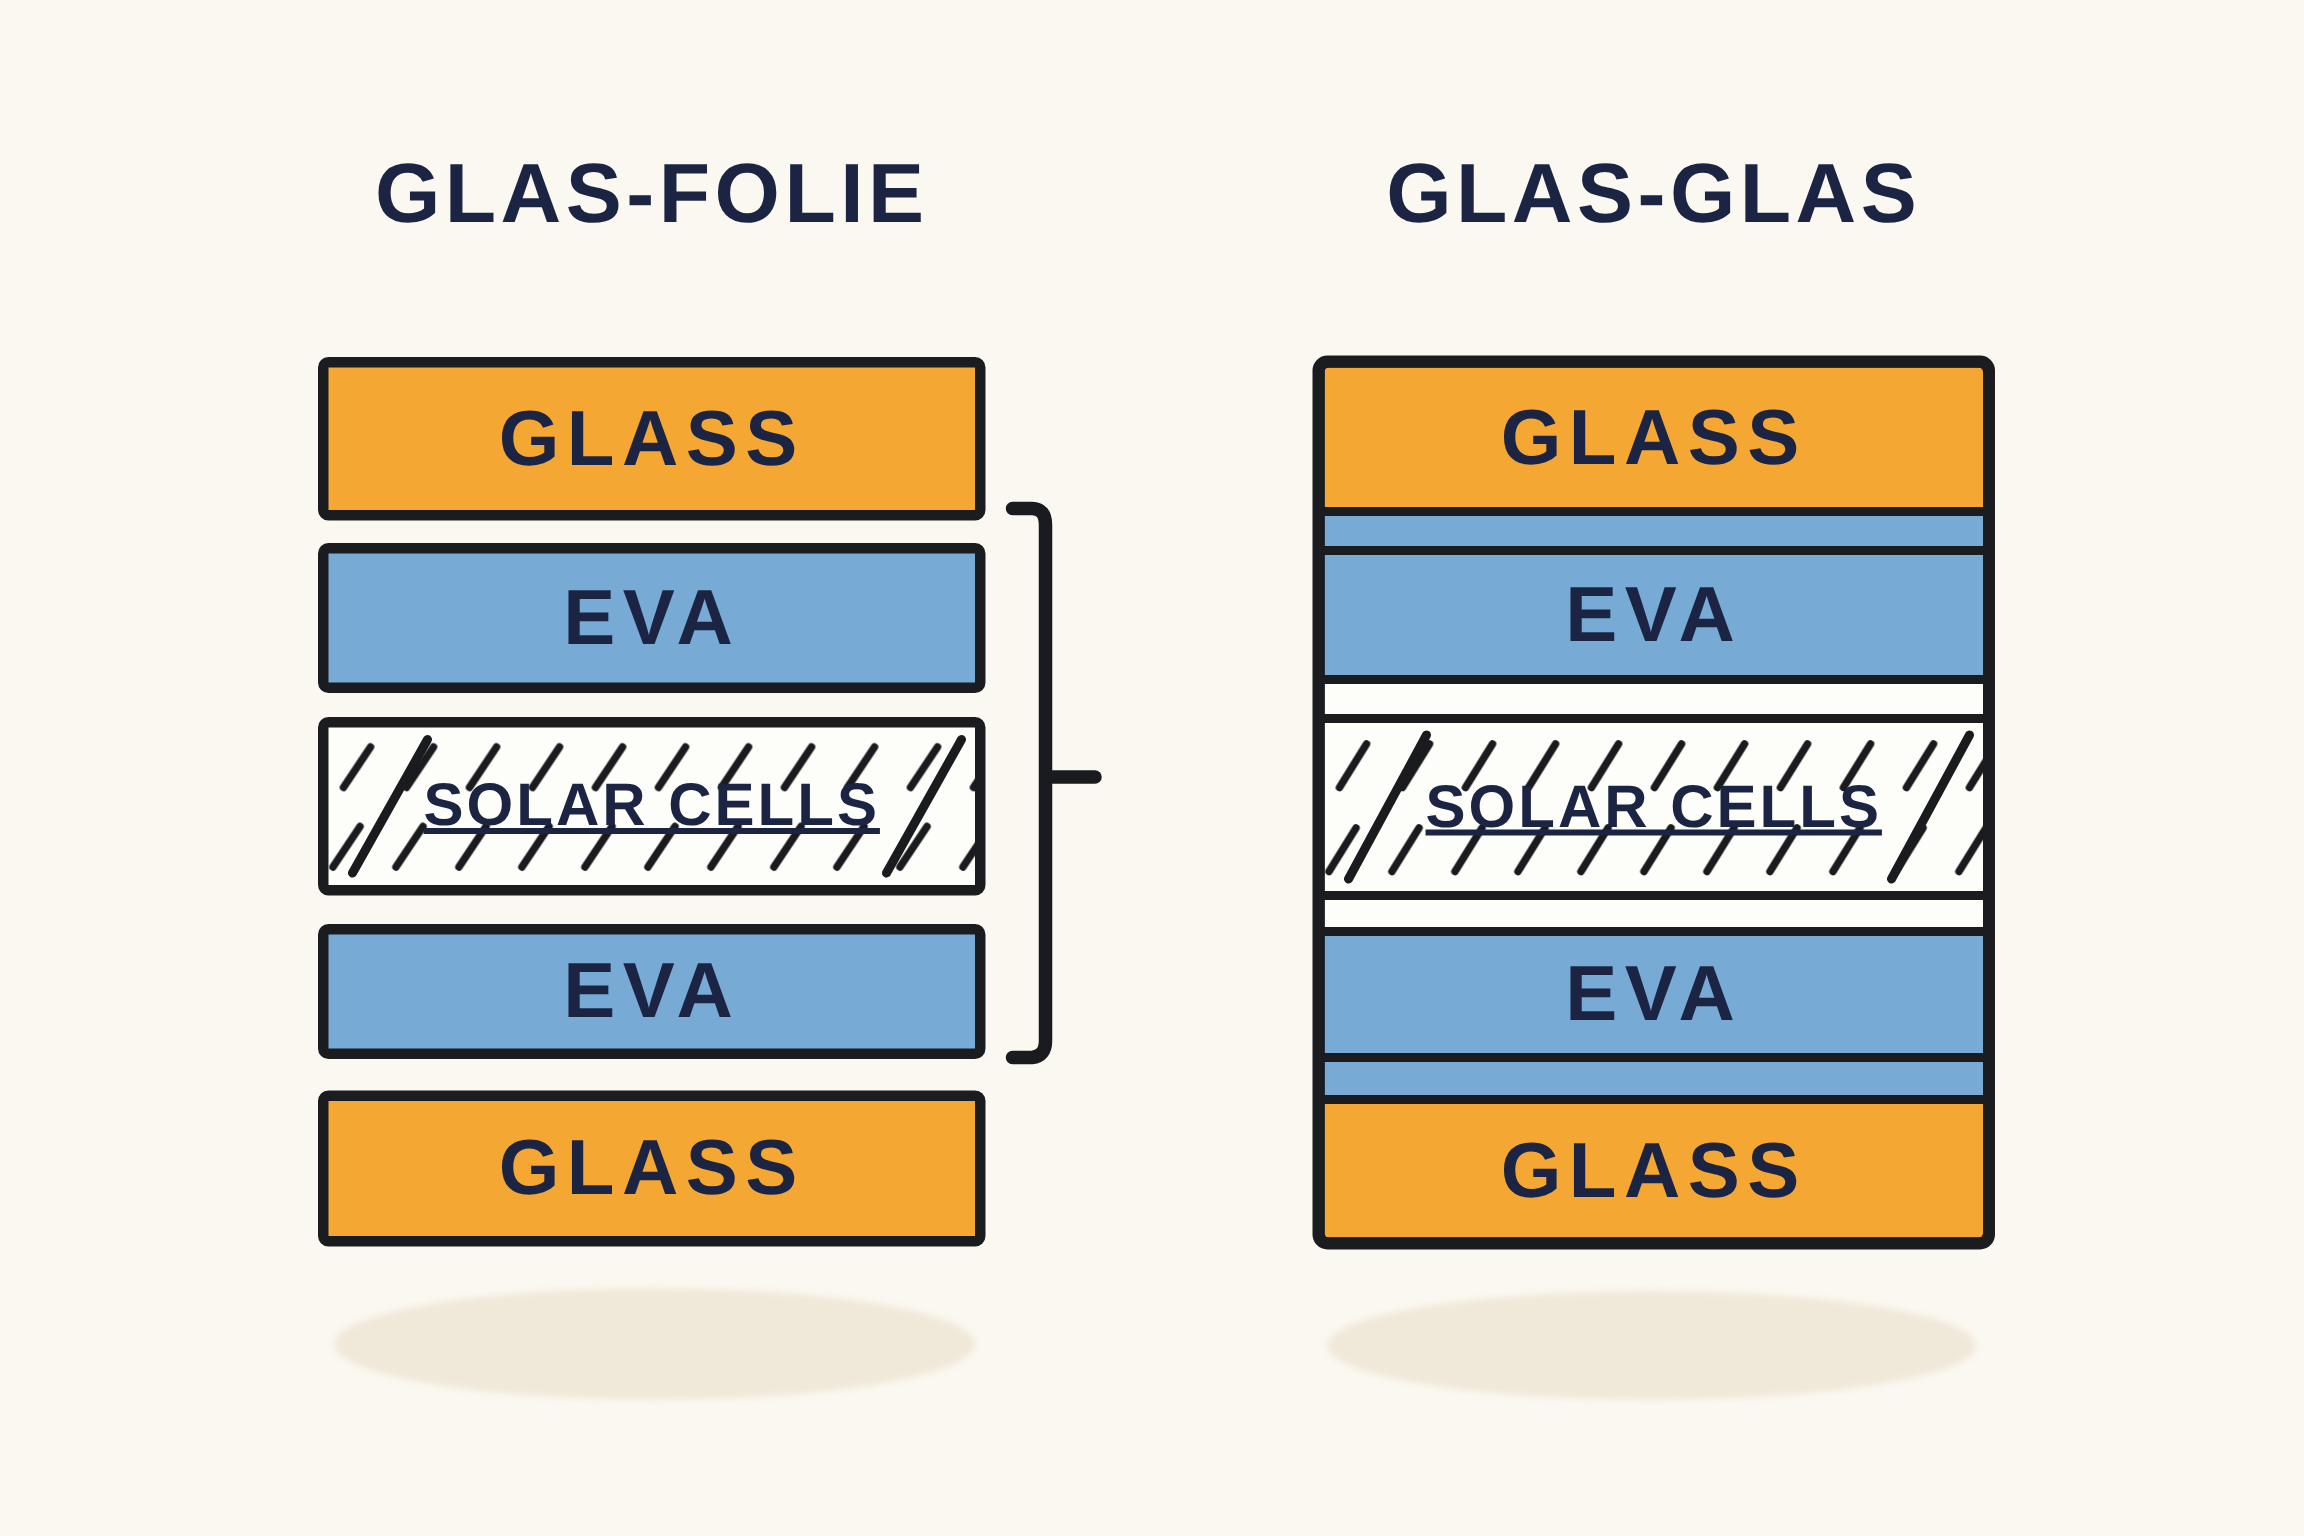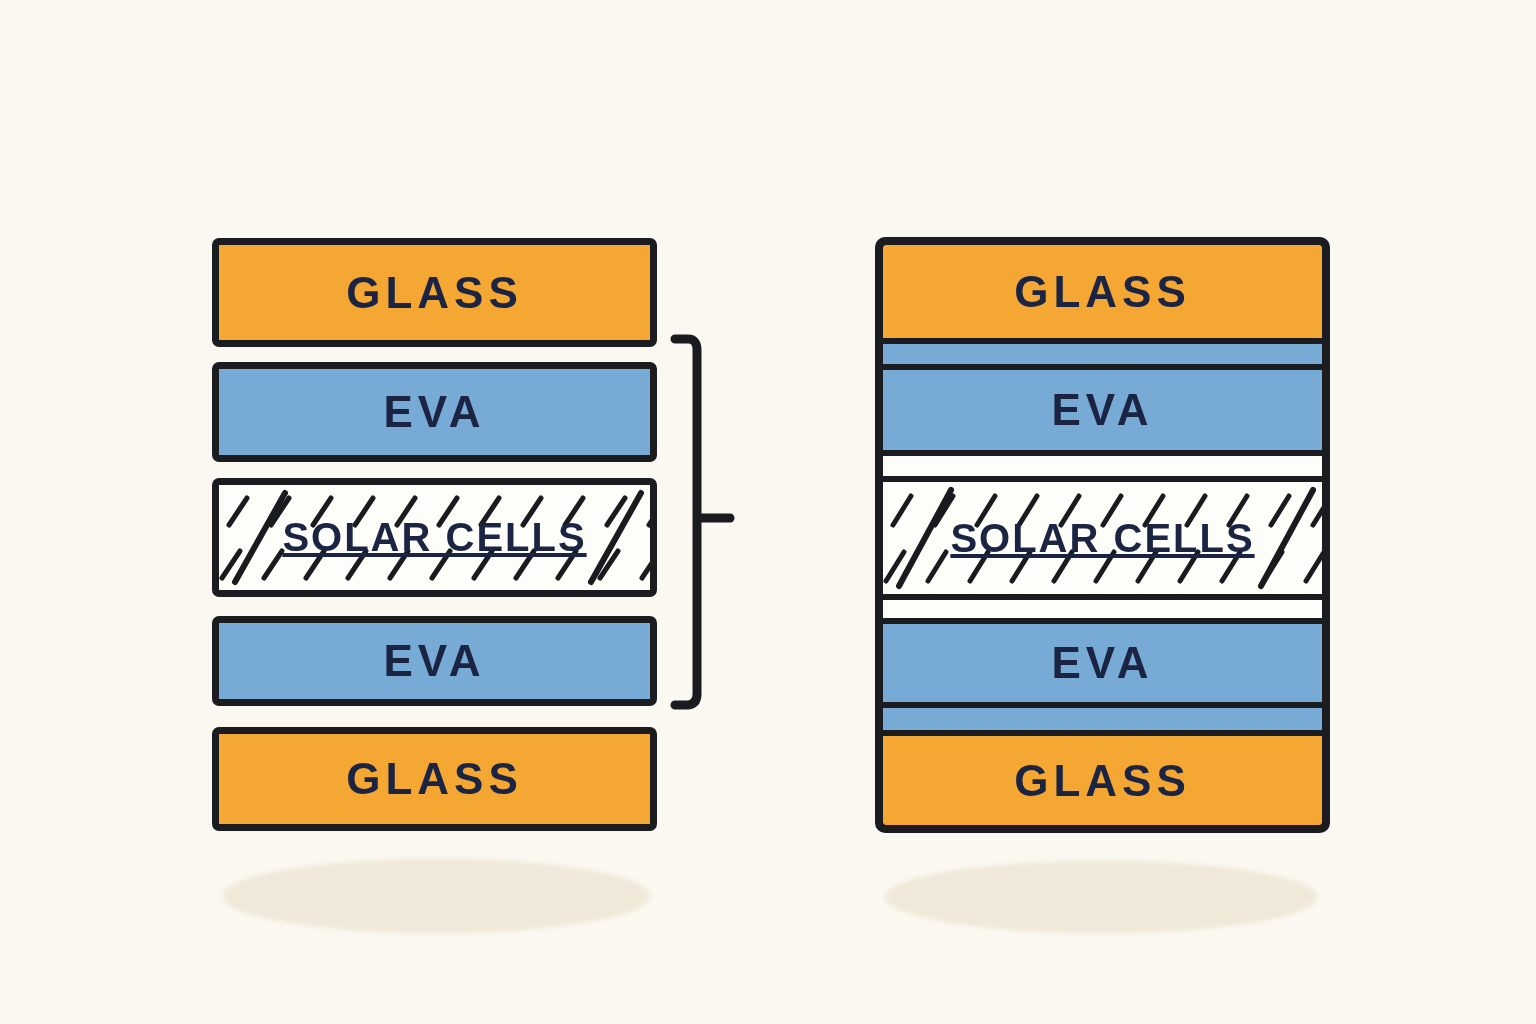--- a/index.html
+++ b/index.html
@@ -34,21 +34,21 @@
   .lbox.glass{background:var(--glass,#F4A733);}
   .lbox.eva{background:var(--eva,#77AAD5);}
   .lbox.cells{background:var(--cells_bg,#FDFDFA);overflow:hidden;}
   .lb1{top:238px;height:109px;}
   .lb2{top:362px;height:100px;}
   .lb3{top:478px;height:119px;}
   .lb4{top:616px;height:90px;}
   .lb5{top:727px;height:104px;}
 
   .layer-label{
-    font-size:44px;font-weight:700;letter-spacing:5px;
+    font-size:52px;font-weight:700;letter-spacing:5px;
     color:var(--text,#1B2442);
     white-space:nowrap;
     z-index:2;
   }
   .cells .layer-label{font-size:40px;letter-spacing:2px;text-decoration:underline;}
   .hatch{position:absolute;left:0;top:0;z-index:1;}
 
   
   .bracket{position:absolute;left:658px;top:326px;}
 
@@ -91,20 +91,22 @@
     filter:blur(2px);
   }
   .shadow.left{left:223px;top:859px;width:427px;height:74px;}
   .shadow.right{left:885px;top:861px;width:432px;height:72px;}
 </style>
 </head>
 <body>
 
 <div class="canvas">
 
+  <div class="title left">GLAS-FOLIE</div>
+  <div class="title right">GLAS-GLAS</div>
 
   <div>
 
     <div class="lbox glass lb1">
       <span class="layer-label">GLASS</span>
     </div>
 
     <div class="lbox eva lb2">
       <span class="layer-label">EVA</span>
     </div>

